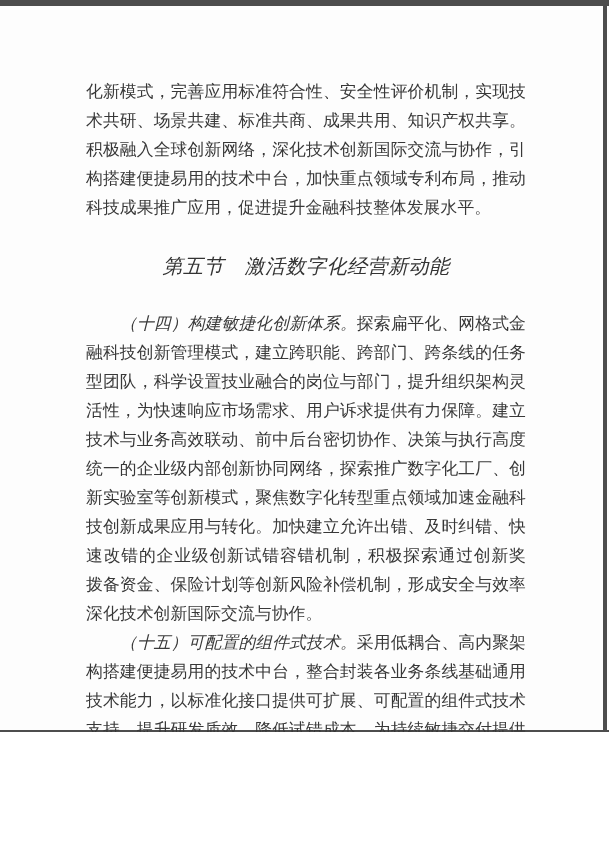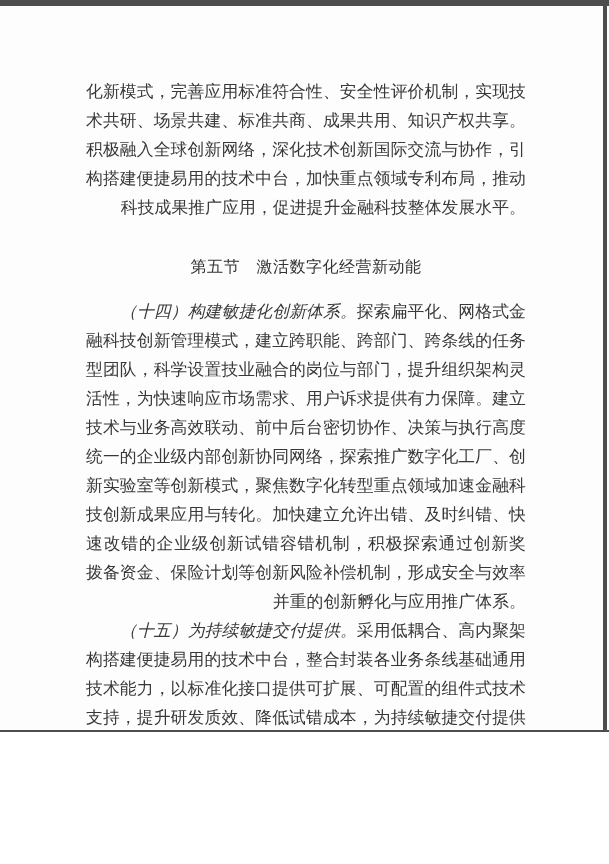--- a/index.html
+++ b/index.html
@@ -20,28 +20,28 @@
   }
   .line {
     height:29px; line-height:29px;
     letter-spacing:0.1px;
   }
   .line.fill {
     text-align:justify;
     text-align-last:justify;
     text-justify:inter-character;
   }
-  .line.end { text-align:right; }
+  .line.end { text-align:left; }
   .line.indent { padding-left:34px; }
   .kai { font-style:italic; }
 
   .heading {
-    margin:30px 0 16px 0; padding:0;
+    margin:30px 0 28px 0; padding:0;
     height:29px; line-height:29px;
-    font-size:16px; font-weight:normal; 
+    font-size:20px; font-weight:normal; font-style:italic;
     text-align:center; letter-spacing:0.5px; color:#333333;
   }
   .pagenum {
     position:absolute; left:92px; top:794px;
     font-size:14px; letter-spacing:1px; color:#be185d;
   }
 </style>
 </head>
 <body>
 
@@ -65,25 +65,25 @@
         <div class="line fill indent"><span class="kai">（十四）构建敏捷化创新体系。</span>探索扁平化、网格式金</div>
         <div class="line fill">融科技创新管理模式，建立跨职能、跨部门、跨条线的任务</div>
         <div class="line fill">型团队，科学设置技业融合的岗位与部门，提升组织架构灵</div>
         <div class="line fill">活性，为快速响应市场需求、用户诉求提供有力保障。建立</div>
         <div class="line fill">技术与业务高效联动、前中后台密切协作、决策与执行高度</div>
         <div class="line fill">统一的企业级内部创新协同网络，探索推广数字化工厂、创</div>
         <div class="line fill">新实验室等创新模式，聚焦数字化转型重点领域加速金融科</div>
         <div class="line fill">技创新成果应用与转化。加快建立允许出错、及时纠错、快</div>
         <div class="line fill">速改错的企业级创新试错容错机制，积极探索通过创新奖</div>
         <div class="line fill">拨备资金、保险计划等创新风险补偿机制，形成安全与效率</div>
-        <div class="line end">并重的创新孵化与应用推广体系。</div>
+        <div class="line end">深化技术创新国际交流与协作。</div>
       </div>
 
     <div>
-        <div class="line fill indent"><span class="kai">（十五）为持续敏捷交付提供。</span>采用低耦合、高内聚架</div>
+        <div class="line fill indent"><span class="kai">（十五）可配置的组件式技术。</span>采用低耦合、高内聚架</div>
         <div class="line fill">构搭建便捷易用的技术中台，整合封装各业务条线基础通用</div>
         <div class="line fill">技术能力，以标准化接口提供可扩展、可配置的组件式技术</div>
         <div class="line fill">支持，提升研发质效、降低试错成本，为持续敏捷交付提供</div>
       </div>
   </div>
 
   <div class="pagenum">14</div>
 </div>
 
 </body></html>

